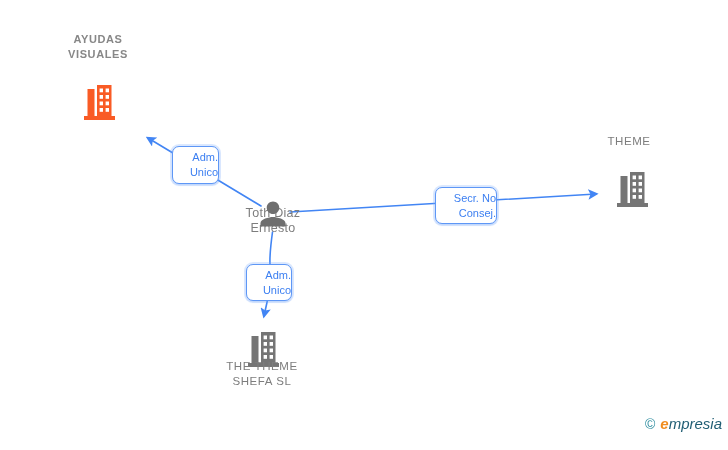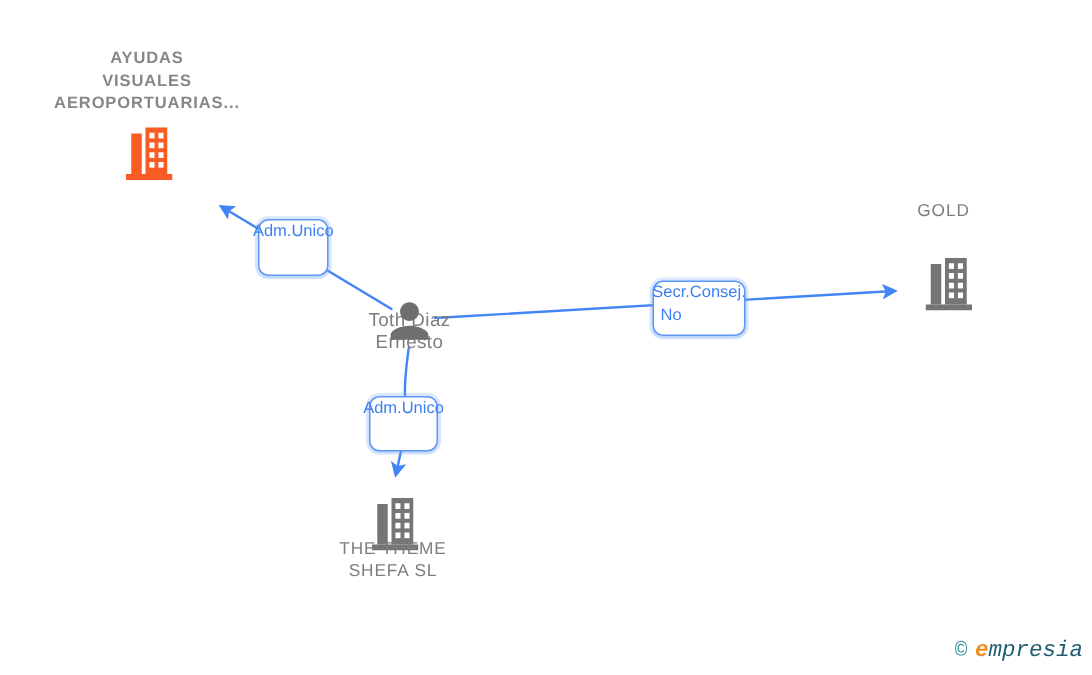--- a/index.html
+++ b/index.html
@@ -15,28 +15,28 @@
   .company-label.highlight { font-weight:bold; font-size:11px; color:#878787; }
   .person-label { font-size:12.5px; line-height:15px; color:#7d7d7d; letter-spacing:0.3px;margin-top:40px; }
 
   .icon { position:absolute; }
 
   .edge-box {
     position:absolute; background:#ffffff;
     border:1.5px solid #5e97f6; border-radius:7px;
     box-shadow:0 0 0 2px rgba(130,175,250,0.28), 0 1px 2px rgba(66,133,244,0.25);
     color:#3c7ff1; font-size:11px; line-height:15px;
-    display:flex; flex-direction:row; align-items:flex-start; justify-content:center;
+    display:flex; flex-direction:column; align-items:flex-end; justify-content:center;
     text-align:center; cursor:pointer;
   }
   .edge-box .ln { display:block; }
 
   .brand {
-    position:absolute; right:6px; bottom:8px;
-    font-family:Liberation Mono, monospace; font-style:italic; font-size:15px;
+    position:absolute; right:6px; bottom:18px;
+    font-family:Liberation Sans, sans-serif; font-style:italic; font-size:15px;
     white-space:nowrap;
   }
   .brand .copy { color:#2f8ea0; font-style:normal; margin-right:5px; font-size:14px; }
   .brand .lead { color:#f08c1e; font-weight:bold; }
   .brand .rest { color:#215e74; }
 </style>
 </head>
 <body>
 
 <div class="canvas">
@@ -50,21 +50,20 @@
     <line x1="261" y1="206" x2="148" y2="138" stroke="#4285f4" stroke-width="1.6" stroke-linecap="round" marker-end="url(#arr)"></line>
     <line x1="290" y1="212" x2="596" y2="194" stroke="#4285f4" stroke-width="1.6" stroke-linecap="round" marker-end="url(#arr)"></line>
     <path d="M272.5 232 C 271 243, 269.5 254, 270 264" fill="none" stroke="#4285f4" stroke-width="1.6" stroke-linecap="round"></path>
     <line x1="267.5" y1="300" x2="264" y2="316" stroke="#4285f4" stroke-width="1.6" stroke-linecap="round" marker-end="url(#arr)"></line>
   </svg>
 
   <div>
     <div class="node-label company-label highlight" style="left:17px; top:32px; width:162px;">
       <span class="ln">AYUDAS</span>
       <span class="ln">VISUALES</span>
-      <span class="ln">AEROPORTUARIAS...</span>
     </div>
     <div class="icon" style="left:84px; top:84px;">
       <svg width="31" height="36" viewBox="0 0 31 36">
         <g fill="#f95b25">
           <rect x="0" y="32" width="31" height="4"></rect>
           <rect x="3.5" y="5" width="7" height="27"></rect>
           <rect x="13" y="1" width="14.5" height="31"></rect>
         </g>
         <g fill="#ffffff">
           <rect x="15.6" y="4.5" width="3.4" height="3.8"></rect>
@@ -87,21 +86,21 @@
     </div>
     <div class="icon" style="left:255px; top:197px;">
       <svg width="36" height="34" viewBox="0 0 24 23">
         <path fill="#6f6f6f" d="M12 11.5c2.35 0 4.25-1.9 4.25-4.25S14.35 3 12 3 7.75 4.9 7.75 7.25 9.65 11.5 12 11.5zm0 2.1c-2.84 0-8.5 1.43-8.5 4.25V20h17v-2.15c0-2.82-5.66-4.25-8.5-4.25z"></path>
       </svg>
     </div>
   </div>
 
   <div>
     <div class="node-label company-label" style="left:569px; top:134px; width:120px;">
-      <span class="ln">GOLD</span>
+      <span class="ln">THEME</span>
     </div>
     <div class="icon" style="left:617px; top:171px;">
       <svg width="31" height="36" viewBox="0 0 31 36">
         <g fill="#757575">
           <rect x="0" y="32" width="31" height="4"></rect>
           <rect x="3.5" y="5" width="7" height="27"></rect>
           <rect x="13" y="1" width="14.5" height="31"></rect>
         </g>
         <g fill="#ffffff">
           <rect x="15.6" y="4.5" width="3.4" height="3.8"></rect>

